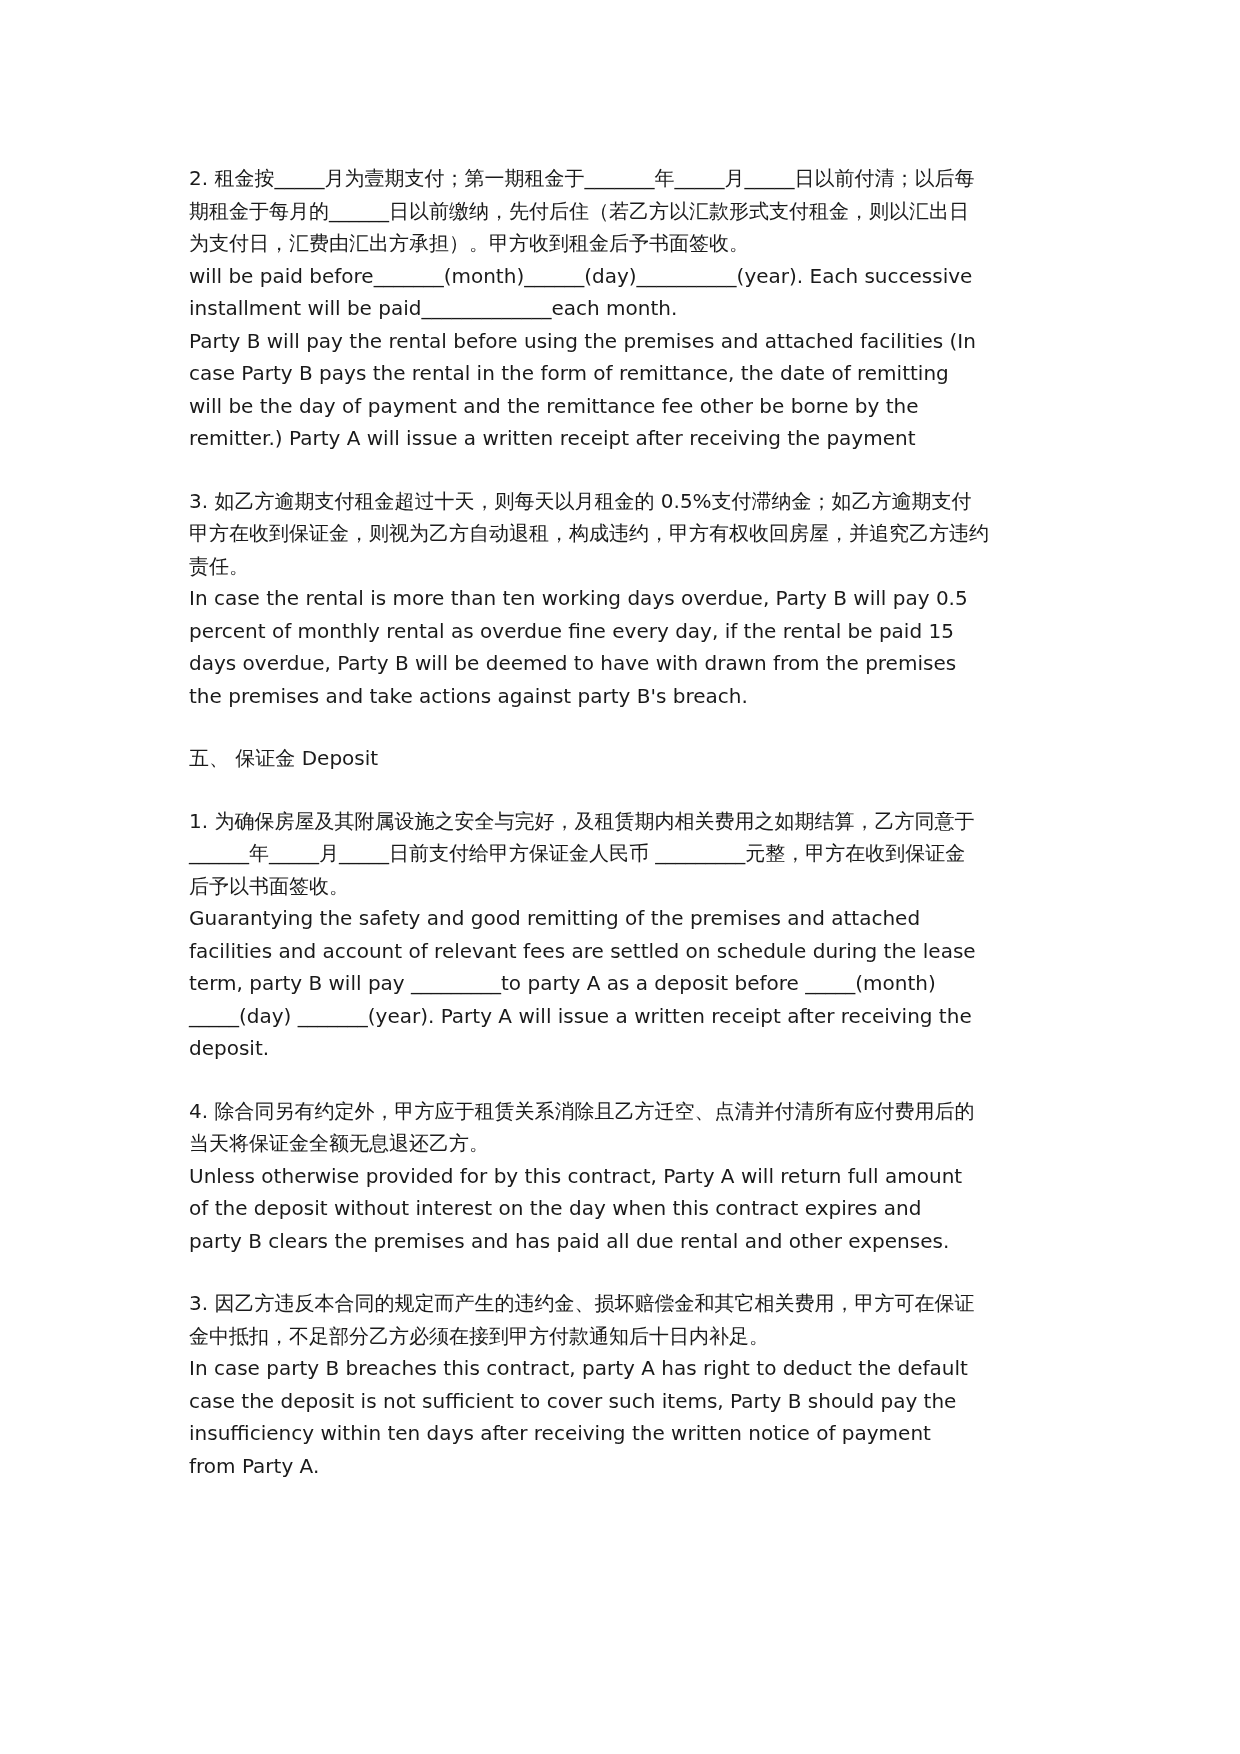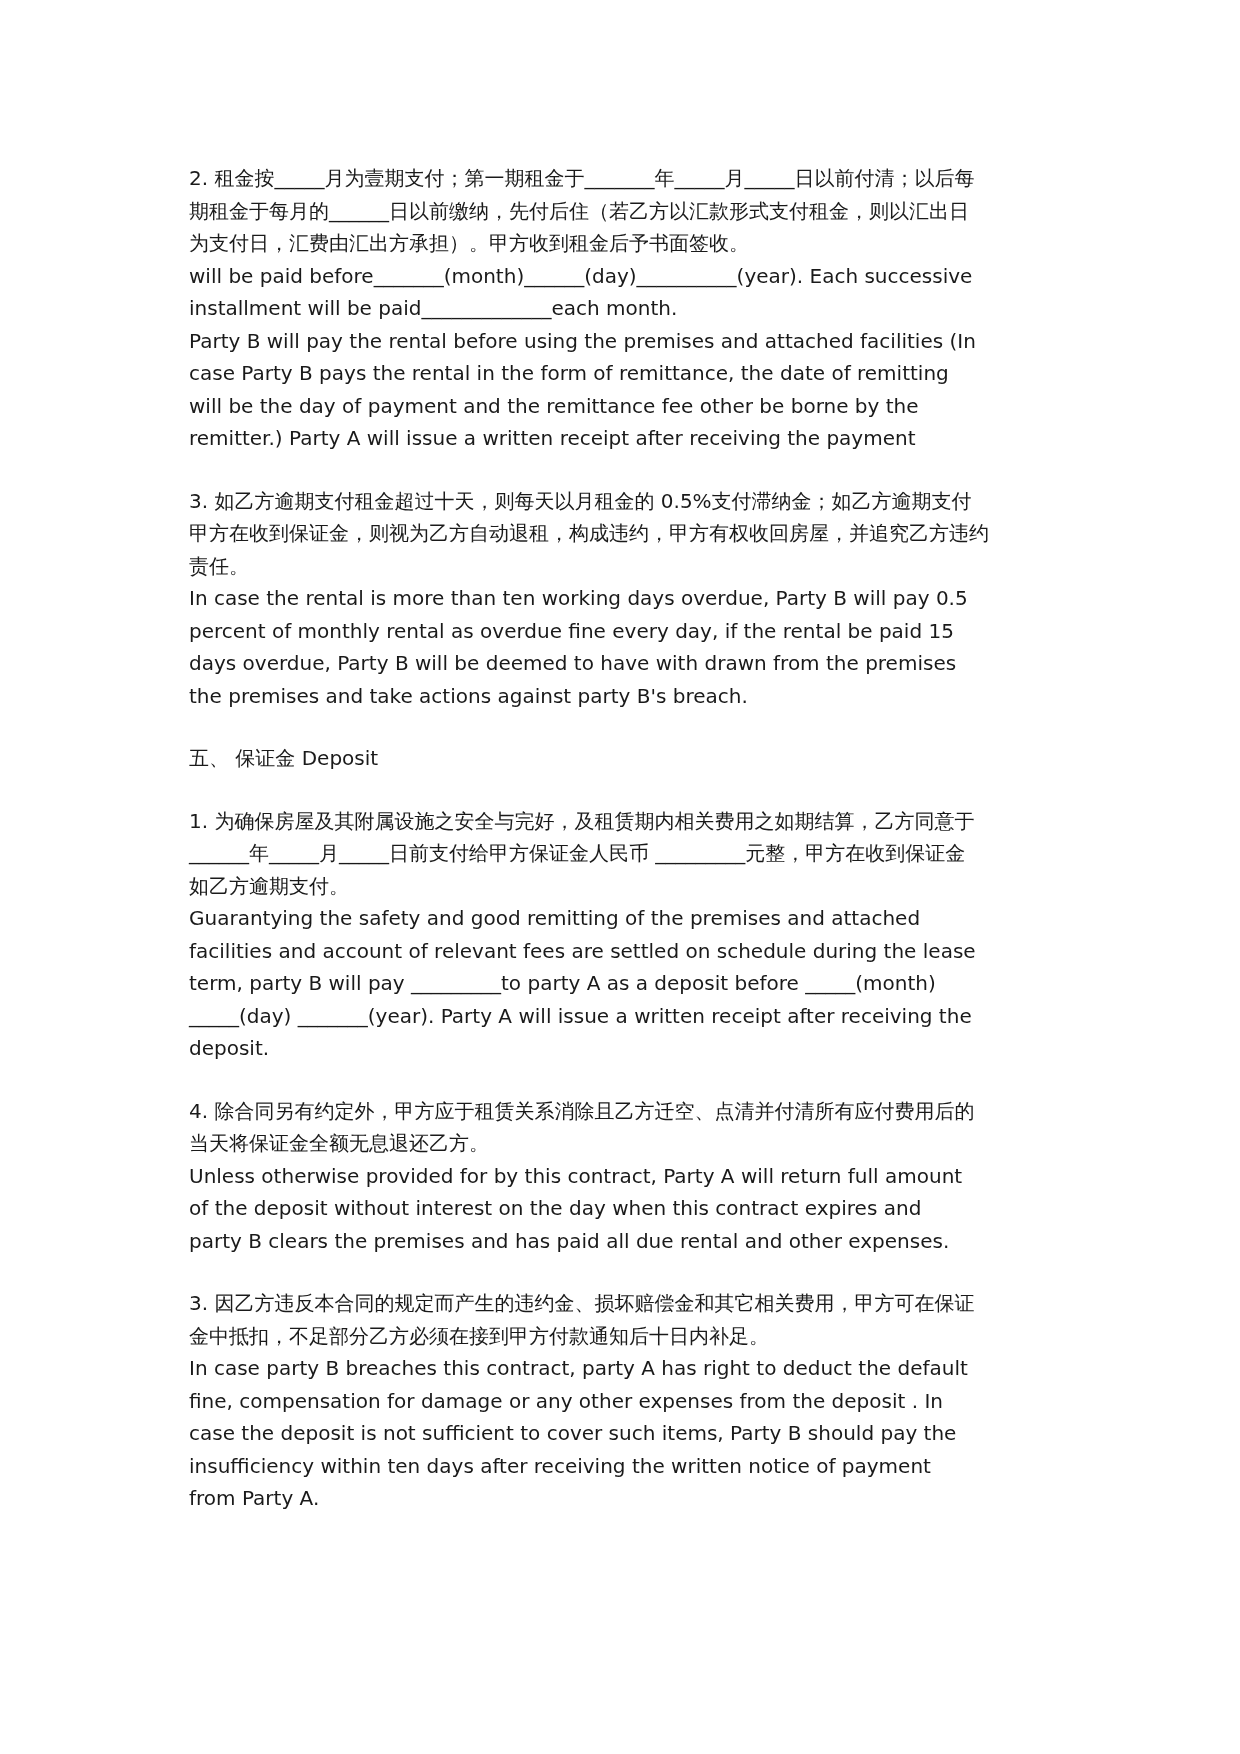--- a/index.html
+++ b/index.html
@@ -62,21 +62,21 @@
 
   <div class="gap"></div>
 
   <p class="line">五、 保证金 Deposit</p>
 
   <div class="gap"></div>
 
   <div>
     <p class="line">1. 为确保房屋及其附属设施之安全与完好，及租赁期内相关费用之如期结算，乙方同意于</p>
     <p class="line">______年_____月_____日前支付给甲方保证金人民币 _________元整，甲方在收到保证金</p>
-    <p class="line">如乙方逾期支付。</p>
+    <p class="line">后予以书面签收。</p>
     <p class="line">Guarantying the safety and good remitting of the premises and attached</p>
     <p class="line">facilities and account of relevant fees are settled on schedule during the lease</p>
     <p class="line">term, party B will pay _________to party A as a deposit before _____(month)</p>
     <p class="line">_____(day) _______(year). Party A will issue a written receipt after receiving the</p>
     <p class="line">deposit.</p>
   </div>
 
   <div class="gap"></div>
 
   <div>
@@ -86,19 +86,18 @@
     <p class="line">of the deposit without interest on the day when this contract expires and</p>
     <p class="line">party B clears the premises and has paid all due rental and other expenses.</p>
   </div>
 
   <div class="gap"></div>
 
   <div>
     <p class="line">3. 因乙方违反本合同的规定而产生的违约金、损坏赔偿金和其它相关费用，甲方可在保证</p>
     <p class="line">金中抵扣，不足部分乙方必须在接到甲方付款通知后十日内补足。</p>
     <p class="line">In case party B breaches this contract, party A has right to deduct the default</p>
-    <p class="line">fine, compensation for damage or any other expenses from the deposit . In</p>
     <p class="line">case the deposit is not sufficient to cover such items, Party B should pay the</p>
     <p class="line">insufficiency within ten days after receiving the written notice of payment</p>
     <p class="line">from Party A.</p>
   </div>
 
 </div>
 
 </body></html>

